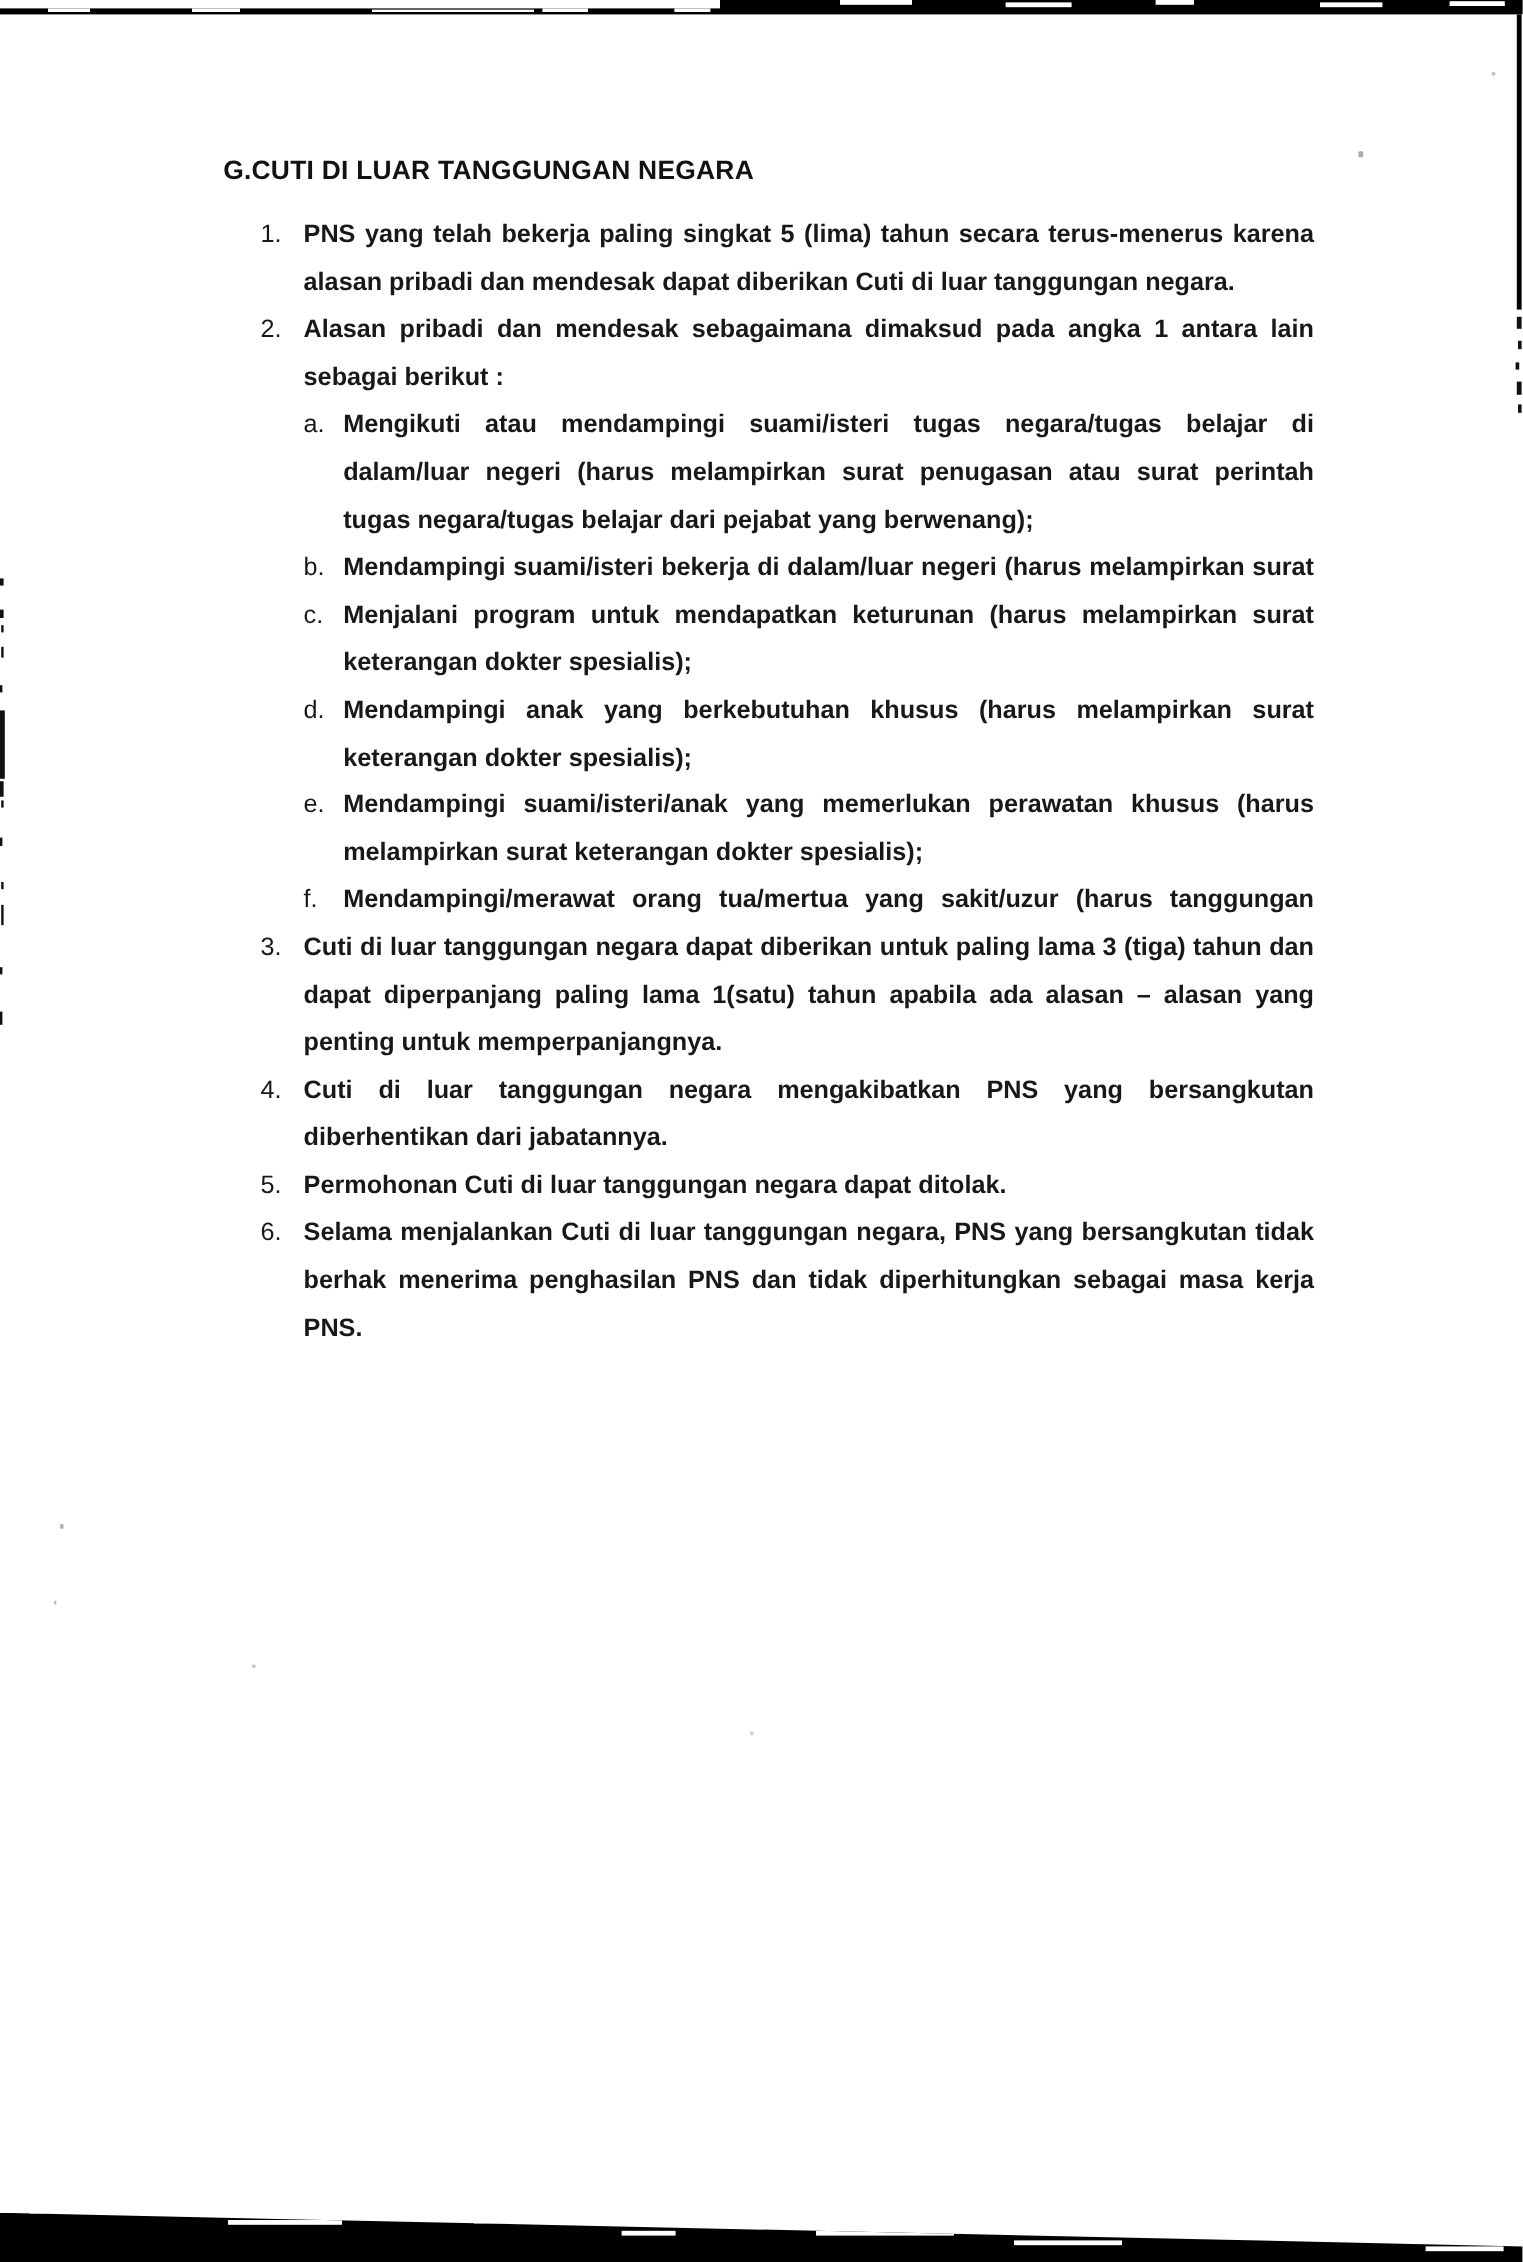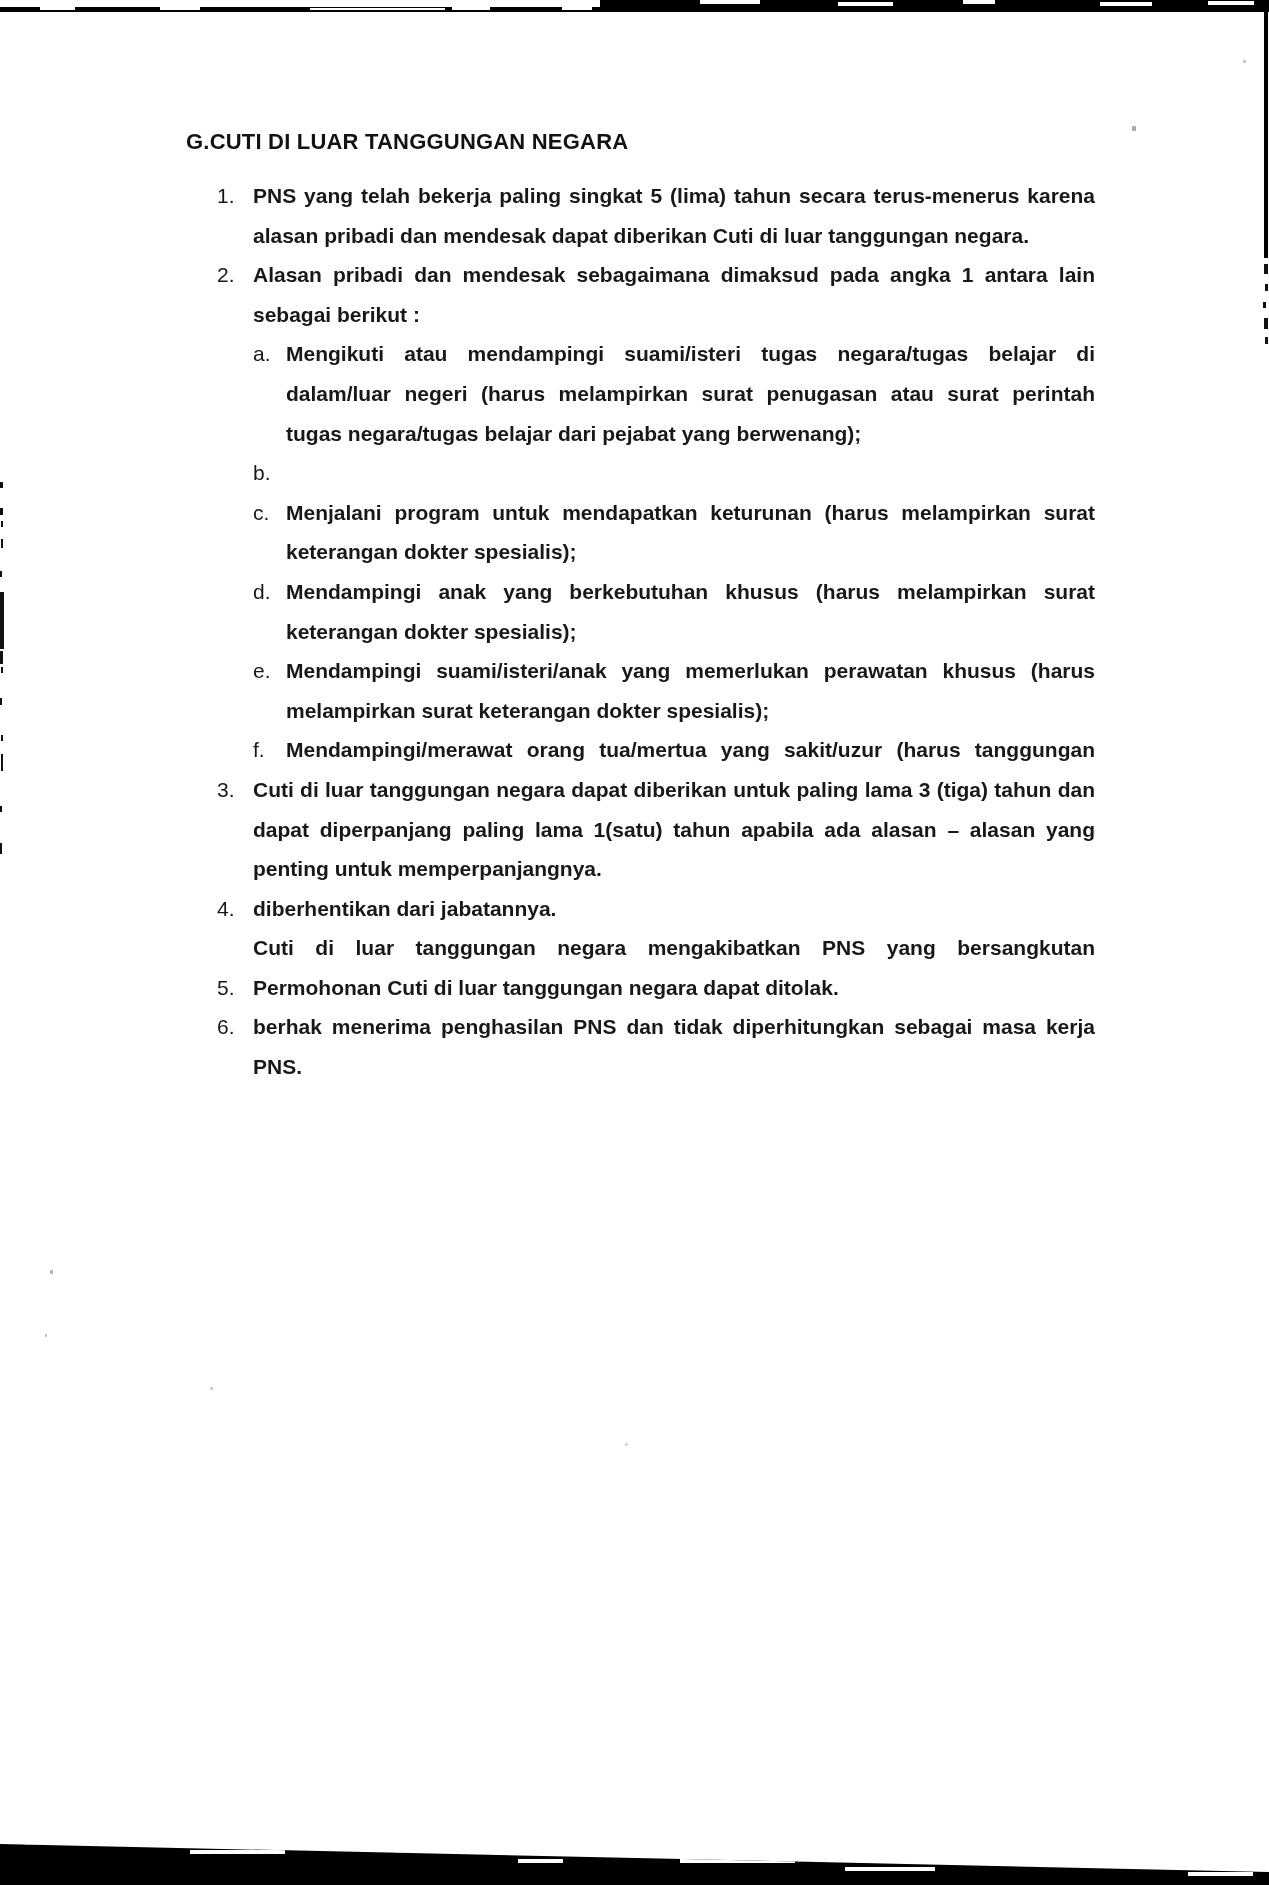--- a/index.html
+++ b/index.html
@@ -127,20 +127,21 @@
             <div class="letter">a.</div>
             <div class="sbody">
               <div class="line">Mengikuti atau mendampingi suami/isteri tugas negara/tugas belajar di</div>
               <div class="line">dalam/luar negeri (harus melampirkan surat penugasan atau surat perintah</div>
               <div class="line last">tugas negara/tugas belajar dari pejabat yang berwenang);</div>
             </div>
           </div>
           <div class="subitem">
             <div class="letter">b.</div>
             <div class="sbody">
+              <div class="line">Mendampingi suami/isteri bekerja di dalam/luar negeri (harus melampirkan surat</div>
             </div>
           </div>
           <div class="subitem">
             <div class="letter">c.</div>
             <div class="sbody">
               <div class="line">Menjalani program untuk mendapatkan keturunan (harus melampirkan surat</div>
               <div class="line last">keterangan dokter spesialis);</div>
             </div>
           </div>
           <div class="subitem">
@@ -170,30 +171,31 @@
       <div class="num">3.</div>
       <div class="body">
         <div class="line">Cuti di luar tanggungan negara dapat diberikan untuk paling lama 3 (tiga) tahun dan</div>
         <div class="line">dapat diperpanjang paling lama 1(satu) tahun apabila ada alasan – alasan yang</div>
         <div class="line last">penting untuk memperpanjangnya.</div>
       </div>
     </div>
     <div class="item">
       <div class="num">4.</div>
       <div class="body">
+        <div class="line">Cuti di luar tanggungan negara mengakibatkan PNS yang bersangkutan</div>
         <div class="line last">diberhentikan dari jabatannya.</div>
-        <div class="line">Cuti di luar tanggungan negara mengakibatkan PNS yang bersangkutan</div>
       </div>
     </div>
     <div class="item">
       <div class="num">5.</div>
       <div class="body">
         <div class="line last">Permohonan Cuti di luar tanggungan negara dapat ditolak.</div>
       </div>
     </div>
     <div class="item">
       <div class="num">6.</div>
       <div class="body">
+        <div class="line">Selama menjalankan Cuti di luar tanggungan negara, PNS yang bersangkutan tidak</div>
         <div class="line">berhak menerima penghasilan PNS dan tidak diperhitungkan sebagai masa kerja</div>
         <div class="line last">PNS.</div>
       </div>
     </div>
   </div>
 
 </body></html>

